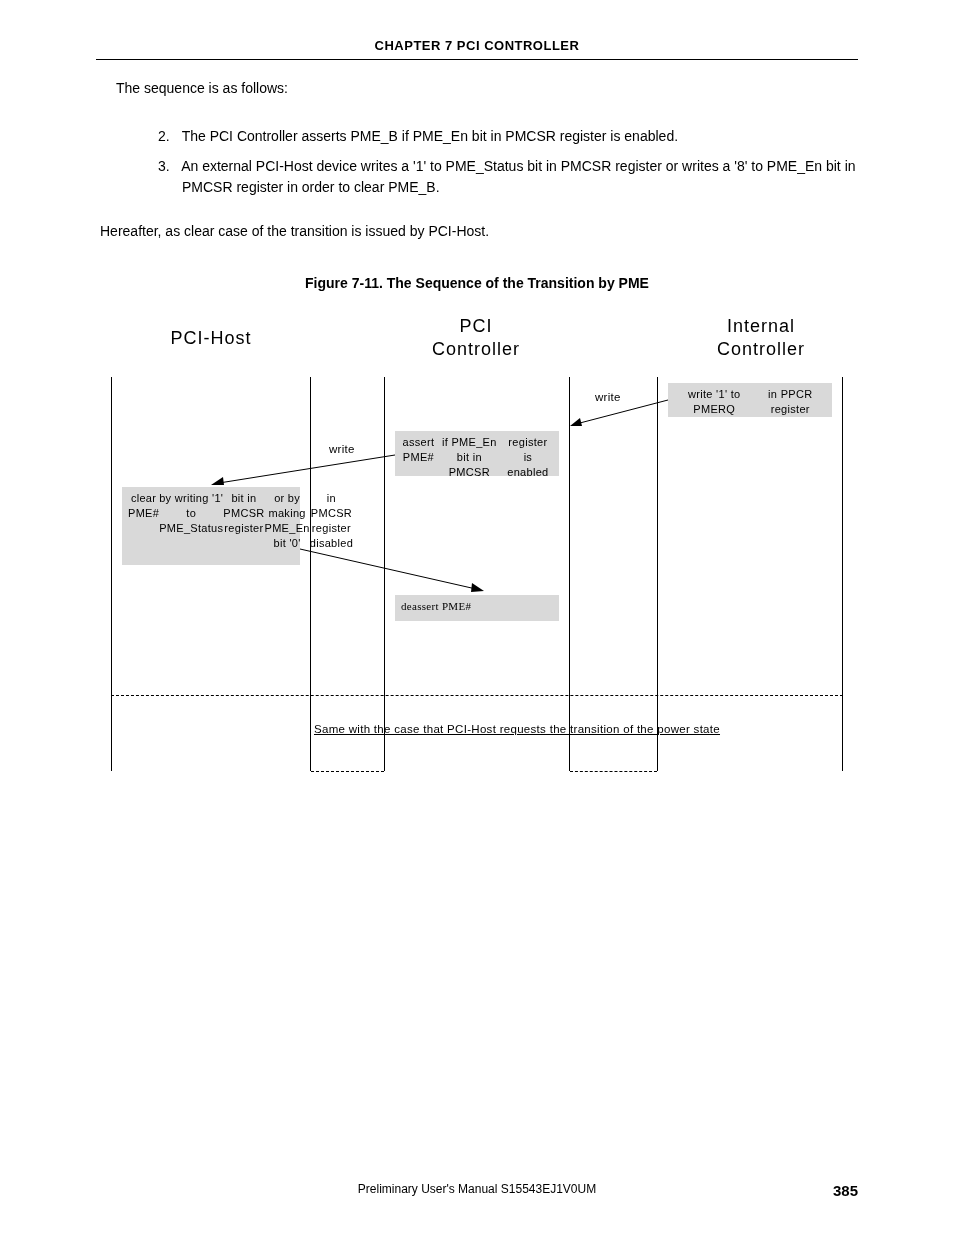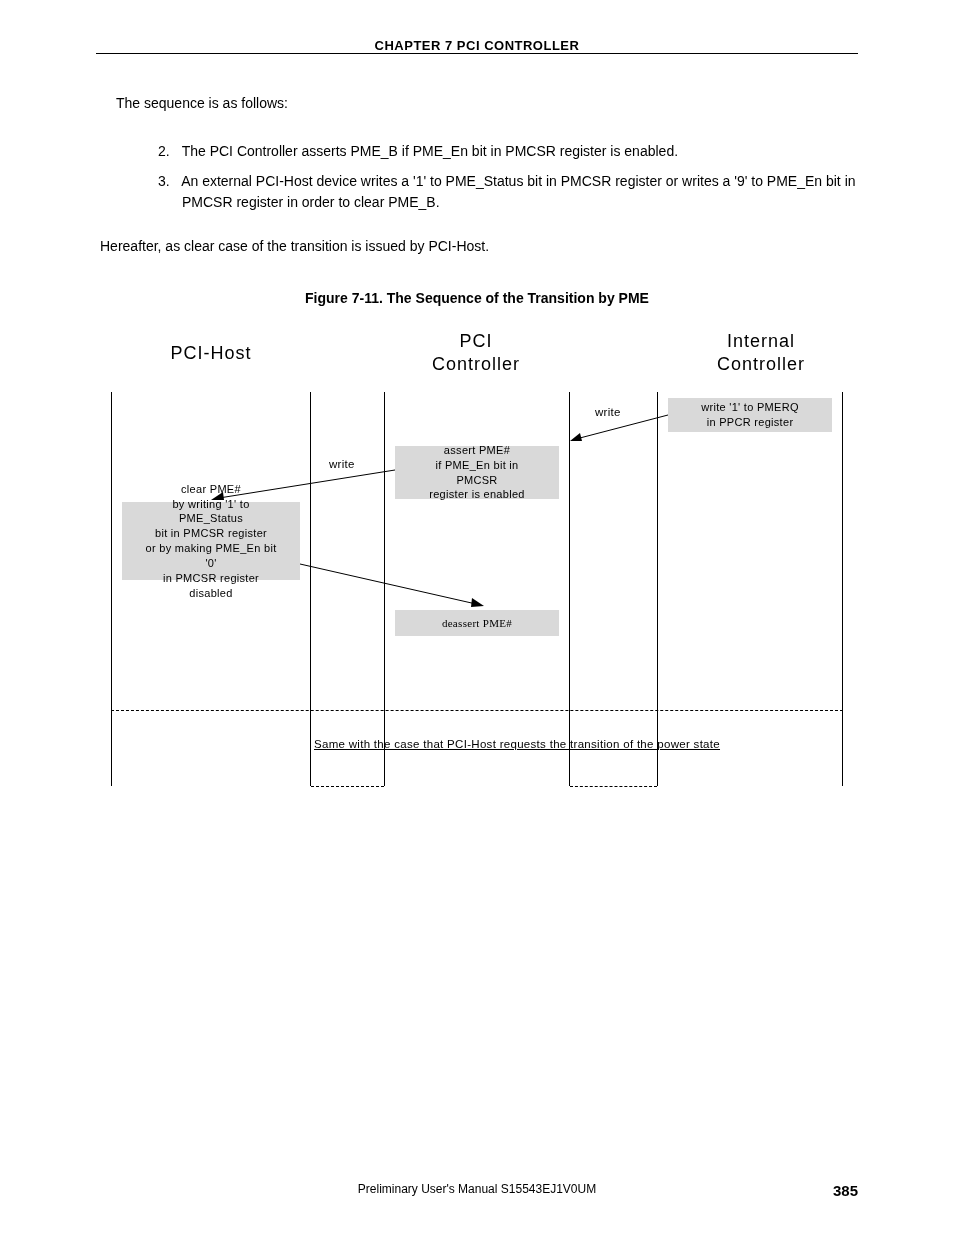--- a/index.html
+++ b/index.html
@@ -13,22 +13,23 @@
     font-size: 14px;
   }
   .page {
     padding: 38px 96px 40px 96px;
   }
   .chapter-header {
     text-align: center;
     font-weight: bold;
     font-size: 13px;
     letter-spacing: 0.5px;
+    padding-bottom: 6px;
     border-bottom: 1.5px solid #000;
-    margin-bottom: 41px;
+    margin-bottom: 20px;
   }
   .section-num {
     font-weight: bold;
     font-size: 14px;
   }
   .section-title {
     font-weight: bold;
     font-size: 14px;
   }
   .intro {
@@ -80,25 +81,24 @@
     border-left: 1px solid #000;
     border-right: 1px solid #000;
     top: 68px;
     bottom: 3px;
   }
   .box {
     position: absolute;
     background: #d9d9d9;
     font-size: 11px;
     text-align: center;
-    padding: 4px 23px;
+    padding: 4px 6px;
     line-height: 1.35;
     display: flex;
-    flex-direction: column;
-    justify-content: center;
+    flex-direction: row;
     letter-spacing: 0.3px;
   }
   .arrow-label {
     position: absolute;
     font-size: 11.5px;
     letter-spacing: 0.3px;
   }
   .hline-dash {
     position: absolute;
     border-top: 1px dashed #000;
@@ -141,21 +141,21 @@
 
   <div class="intro">The sequence is as follows:</div>
 
   <ol class="steps">
     <li>
       <span class="num">2.</span>
       <span>The PCI Controller asserts PME_B if PME_En bit in PMCSR register is enabled.</span>
     </li>
     <li>
       <span class="num">3.</span>
-      <span>An external PCI-Host device writes a '1' to PME_Status bit in PMCSR register or writes a '9' to PME_En bit in PMCSR register in order to clear PME_B.</span>
+      <span>An external PCI-Host device writes a '1' to PME_Status bit in PMCSR register or writes a '8' to PME_En bit in PMCSR register in order to clear PME_B.</span>
     </li>
   </ol>
 
   <div class="hereafter">Hereafter, as clear case of the transition is issued by PCI-Host.</div>
 
   <div class="figure-caption">Figure 7-11.  The Sequence of the Transition by PME</div>
 
   <div class="diagram">
 
     <div class="col-head" style="left:30px; top:18px; width:140px;">PCI-Host</div>
@@ -176,21 +176,21 @@
       <div>write '1' to PMERQ</div>
       <div>in PPCR register</div>
     </div>
 
     <svg class="connector" style="left:459px; top:91px;" width="98" height="32">
       <line x1="98" y1="0" x2="6" y2="24" stroke="#000" stroke-width="1"></line>
       <polygon points="0,26 10,18 12,26" fill="#000"></polygon>
     </svg>
     <div class="arrow-label" style="left:484px; top:82px;">write</div>
 
-    <div class="box" style="left:284px; top:122px; width:164px; height:53px;">
+    <div class="box" style="left:284px; top:122px; width:164px; height:45px;">
       <div>assert PME#</div>
       <div>if PME_En bit in PMCSR</div>
       <div>register is enabled</div>
     </div>
 
     <svg class="connector" style="left:100px; top:146px;" width="184" height="34">
       <line x1="184" y1="0" x2="8" y2="28" stroke="#000" stroke-width="1"></line>
       <polygon points="0,30 12,22 13,30" fill="#000"></polygon>
     </svg>
     <div class="arrow-label" style="left:218px; top:134px;">write</div>

